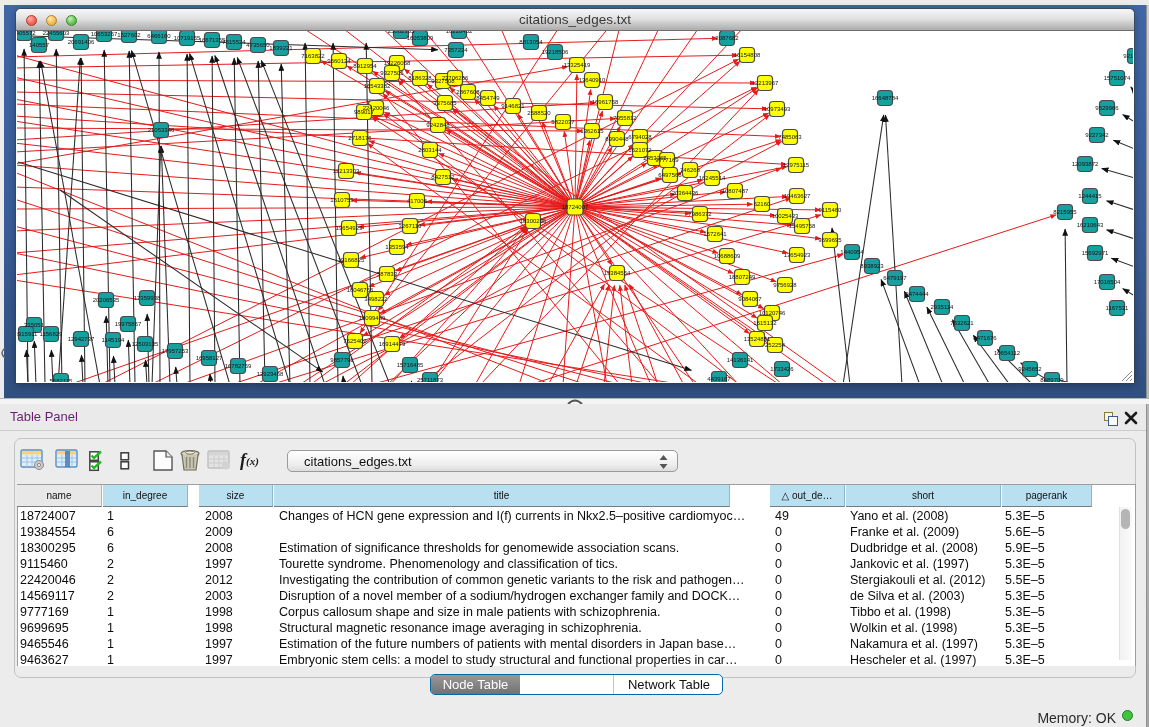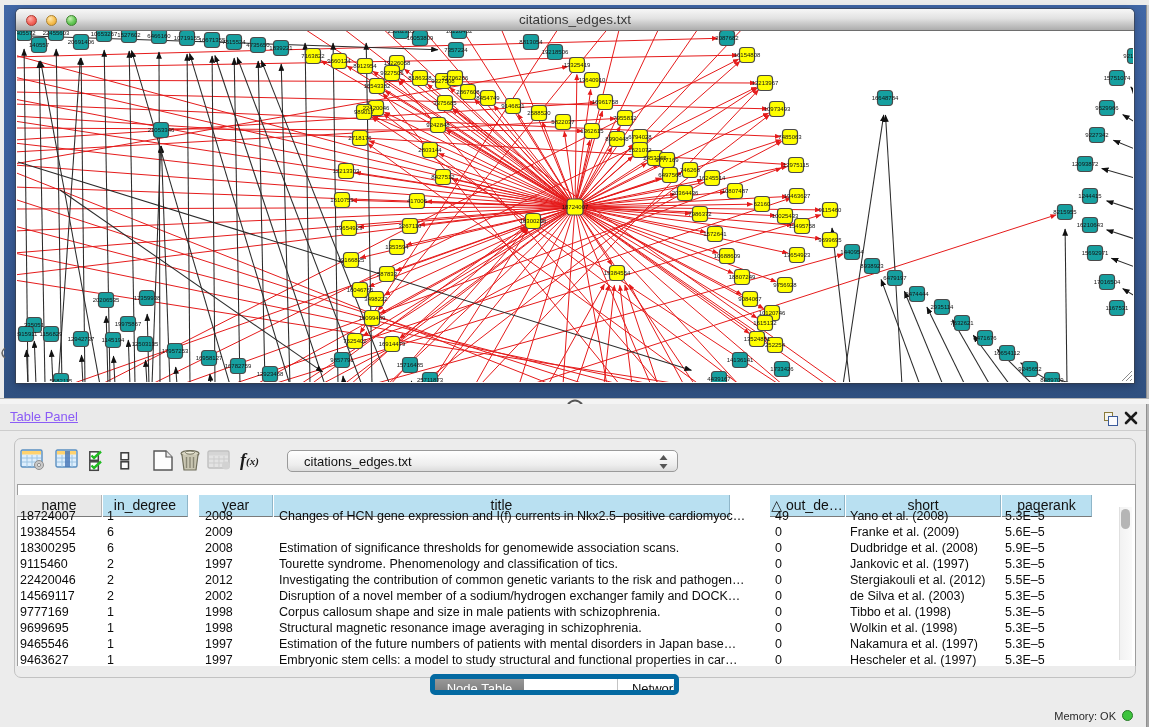--- a/index.html
+++ b/index.html
@@ -17,42 +17,42 @@
 #titlebar { left:0; top:0; width:100%; height:22px; border-radius:5px 5px 0 0;
   background:linear-gradient(180deg,#f7f7f7 0%,#e2e2e2 45%,#c9c9c9 70%,#adadad 100%);
   border-bottom:1px solid #6e6e6e; }
 #title { width:100%; text-align:center; top:3px; font-size:13.5px; color:#383838; }
 .light { width:11px; height:11px; border-radius:50%; top:15px; }
 #canvas { left:1px; top:22px; width:1116px; height:351px; background:#fff; overflow:hidden; }
 
 
 #divider { left:0; top:398px; width:1149px; height:6px; background:#f4f4f4; border-top:1px solid #b5b5b5; }
 #panelhead { left:0; top:404px; width:1146px; height:27px; background:#eaeaea; border-bottom:1px solid #cdcdcd; }
-#panelhead .t { left:10px; top:5px; font-size:13px; color:#8b5cf6;text-decoration:underline; }
+#panelhead .t { left:10px; top:5px; font-size:13px; color:#701a75; }
 #container { left:14px; top:438px; width:1122px; height:240px; background:#ececec;
   border:1px solid #c2c2c2; border-radius:7px; }
 #combo { left:287px; top:450px; width:391px; height:22px; border:1px solid #9a9a9a; border-radius:5px;
   background:linear-gradient(180deg,#ffffff,#ededed 70%,#dcdcdc); font-size:13px; color:#111; }
 #combo span { position:absolute; left:16px; top:3px; }
 
 #tbl { left:17px; top:484px; width:1119px; height:182px; background:#fff; border:1px solid #9d9d9d; border-bottom:none; }
-.hc { position:absolute; top:495px; height:22px; background:#b9e0f1; border-right:1px solid #8fb6c9;
-  border-bottom:1px solid #7a7a7a; font-size:14px; color:#111; text-align:center; line-height:21px; }
+.hc { position:absolute; top:485px; height:22px; background:#b9e0f1; border-right:1px solid #8fb6c9;
+  border-bottom:1px solid #7a7a7a; font-size:10px; color:#111; text-align:center; line-height:21px; }
 .tr { position:absolute; left:17px; width:1102px; height:16px; font-size:12.5px; color:#0c0c0c; }
 .tr span { position:absolute; top:1px; white-space:nowrap; }
 .c1 { left:3px; } .c2 { left:90px; } .c3 { left:188px; } .c4 { left:262px; }
 .c5 { left:758px; } .c6 { left:833px; } .c7 { left:988px; }
 
 
-#tabs { left:430px; top:674px; width:249px; height:21px; border:5px solid #0369a1; border-radius:5px;
+#tabs { left:430px; top:674px; width:293px; height:21px; border:1px solid #0369a1; border-radius:5px;
   background:#fff; font-size:13px; overflow:hidden; }
 #tabs .seg { position:absolute; top:0; height:21px; text-align:center; line-height:20px; color:#111; }
 #tabs .sel { background:linear-gradient(180deg,#989898,#6e6e6e); color:#fff; }
 
-#mem { right:33px; top:710px; font-size:11px; color:#2a2a2a; position:absolute; }
+#mem { right:33px; top:710px; font-size:14px; color:#2a2a2a; position:absolute; }
 #memdot { left:1122px; top:710px; width:11px; height:11px; border-radius:50%;
   background:#3ec43e; border:1px solid #267a26; }
 </style></head>
 <body>
 <div id="desk" class="abs"></div>
 <div id="rstrip" class="abs"></div>
 
 <div id="win" class="abs">
   <div id="titlebar" class="abs">
     <div id="title" class="abs">citations_edges.txt</div>
@@ -633,21 +633,21 @@
     <span>citations_edges.txt</span>
   <svg class="abs" style="right:8px;top:3px" width="11" height="16">
     <path d="M5.5,1 L9.5,6 H1.5 z" fill="#555"></path>
     <path d="M5.5,15 L9.5,10 H1.5 z" fill="#555"></path>
   </svg>
 </div>
 
 <div id="tbl" class="abs"></div>
 <div class="hc" style="left:17px;width:85px;background:#e8e8e8;border-right:1px solid #b5b5b5;">name</div>
 <div class="hc" style="left:103px;width:85px;">in_degree</div>
-<div class="hc" style="left:199px;width:74px;">year</div>
+<div class="hc" style="left:199px;width:74px;">size</div>
 <div class="hc" style="left:274px;width:456px;">title</div>
 <div class="hc" style="left:770px;width:75px;">△ out_de…</div>
 <div class="hc" style="left:846px;width:155px;">short</div>
 <div class="hc" style="left:1002px;width:90px;">pagerank</div>
 <div class="tr" style="top:508px">
     <span class="c1">18724007</span>
     <span class="c2">1</span>
     <span class="c3">2008</span>
     <span class="c4">Changes of HCN gene expression and I(f) currents in Nkx2.5–positive cardiomyoc…</span>
     <span class="c5">49</span>
@@ -685,21 +685,21 @@
     <span class="c2">2</span>
     <span class="c3">2012</span>
     <span class="c4">Investigating the contribution of common genetic variants to the risk and pathogen…</span>
     <span class="c5">0</span>
     <span class="c6">Stergiakouli et al. (2012)</span>
     <span class="c7">5.5E–5</span>
   </div>
 <div class="tr" style="top:588px">
     <span class="c1">14569117</span>
     <span class="c2">2</span>
-    <span class="c3">2002</span>
+    <span class="c3">2003</span>
     <span class="c4">Disruption of a novel member of a sodium/hydrogen exchanger family and DOCK…</span>
     <span class="c5">0</span>
     <span class="c6">de Silva et al. (2003)</span>
     <span class="c7">5.3E–5</span>
   </div>
 <div class="tr" style="top:604px">
     <span class="c1">9777169</span>
     <span class="c2">1</span>
     <span class="c3">1998</span>
     <span class="c4">Corpus callosum shape and size in male patients with schizophrenia.</span>

